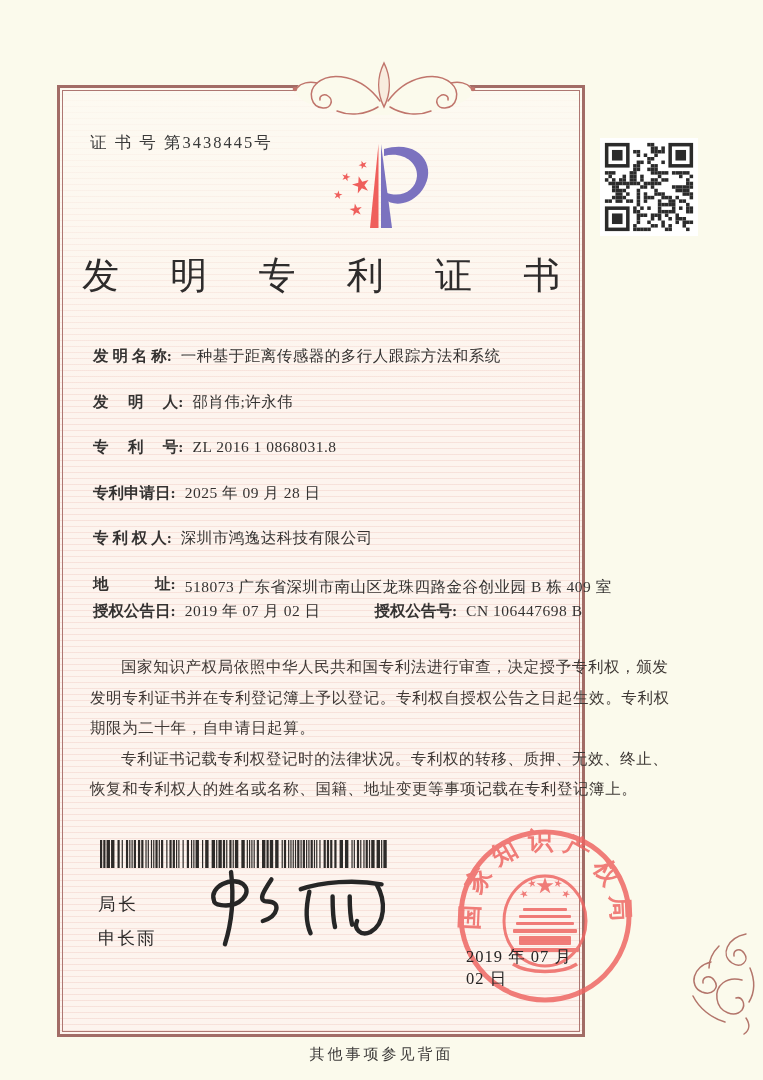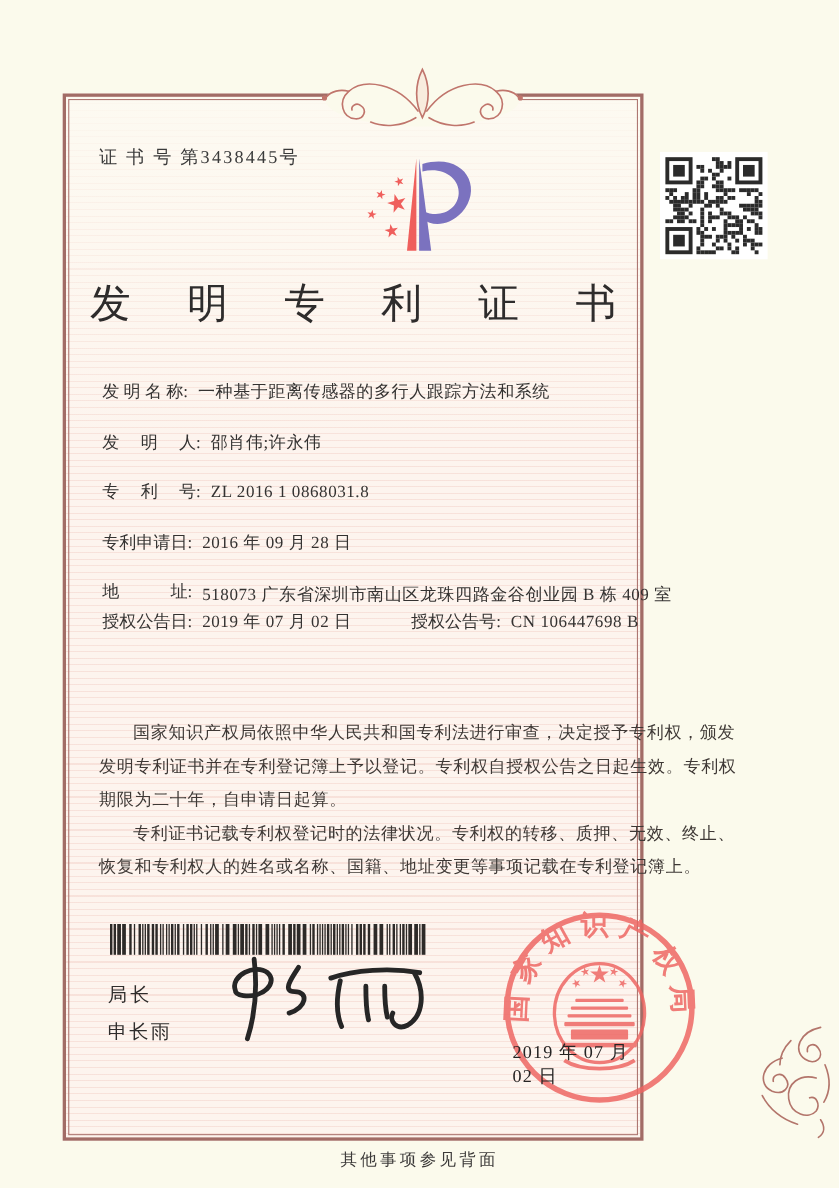--- a/index.html
+++ b/index.html
@@ -24,21 +24,21 @@
   .logo{position:absolute;left:266px;top:47px;width:128px;height:106px;}
   .qr{position:absolute;left:540px;top:50px;width:98px;height:98px;}
   .title{
     position:absolute;left:0;top:163px;width:100%;
     text-align:center;font-size:37px;letter-spacing:21px;text-indent:21px;
     color:#2e2c2c;font-weight:500;
   }
   .fields{position:absolute;left:33px;top:258px;width:600px;font-size:15.5px;color:#343231;}
   .frow{white-space:nowrap;height:22px;margin-bottom:23.5px;}
   .frow.addr{white-space:normal;height:auto;margin-bottom:1px;}
-  .flabel{margin-right:9px;}
+  .flabel{margin-right:9px;font-weight:bold;}
   .fvalue{letter-spacing:.5px;}
   .addr-val{display:inline-block;width:505px;vertical-align:top;line-height:26px;}
   .gap2{margin-left:50px;}
   .paras{
     position:absolute;left:30px;top:564px;width:592px;
     font-size:15.5px;line-height:30.5px;color:#3e3835;letter-spacing:.6px;
   }
   .paras p{margin:0;text-indent:2em;}
   .barcode{position:absolute;left:38px;top:751px;width:294px;height:30px;}
   .signer-title{position:absolute;left:38px;top:804px;font-size:17.5px;color:#2f2d2c;letter-spacing:3px;}
@@ -327,21 +327,24 @@
       <div class="frow">
         <span class="flabel">发 明 名 称:</span><span class="fvalue">一种基于距离传感器的多行人跟踪方法和系统</span>
       </div>
       <div class="frow">
         <span class="flabel">发　 明　 人:</span><span class="fvalue">邵肖伟;许永伟</span>
       </div>
       <div class="frow">
         <span class="flabel">专　 利　 号:</span><span class="fvalue">ZL 2016 1 0868031.8</span>
       </div>
       <div class="frow">
-        <span class="flabel">专利申请日:</span><span class="fvalue">2016 年 09 月 28 日</span>
+        <span class="flabel">专利申请日:</span><span class="fvalue">2025 年 09 月 28 日</span>
+      </div>
+      <div class="frow">
+        <span class="flabel">专 利 权 人:</span><span class="fvalue">深圳市鸿逸达科技有限公司</span>
       </div>
       <div class="frow addr">
         <span class="flabel">地　　　址:</span><span class="fvalue addr-val">518073 广东省深圳市南山区龙珠四路金谷创业园 B 栋 409 室</span>
       </div>
       <div class="frow">
         <span class="flabel">授权公告日:</span><span class="fvalue">2019 年 07 月 02 日</span>
         <span class="flabel gap2">授权公告号:</span><span class="fvalue">CN 106447698 B</span>
       </div>
     </div>
 

